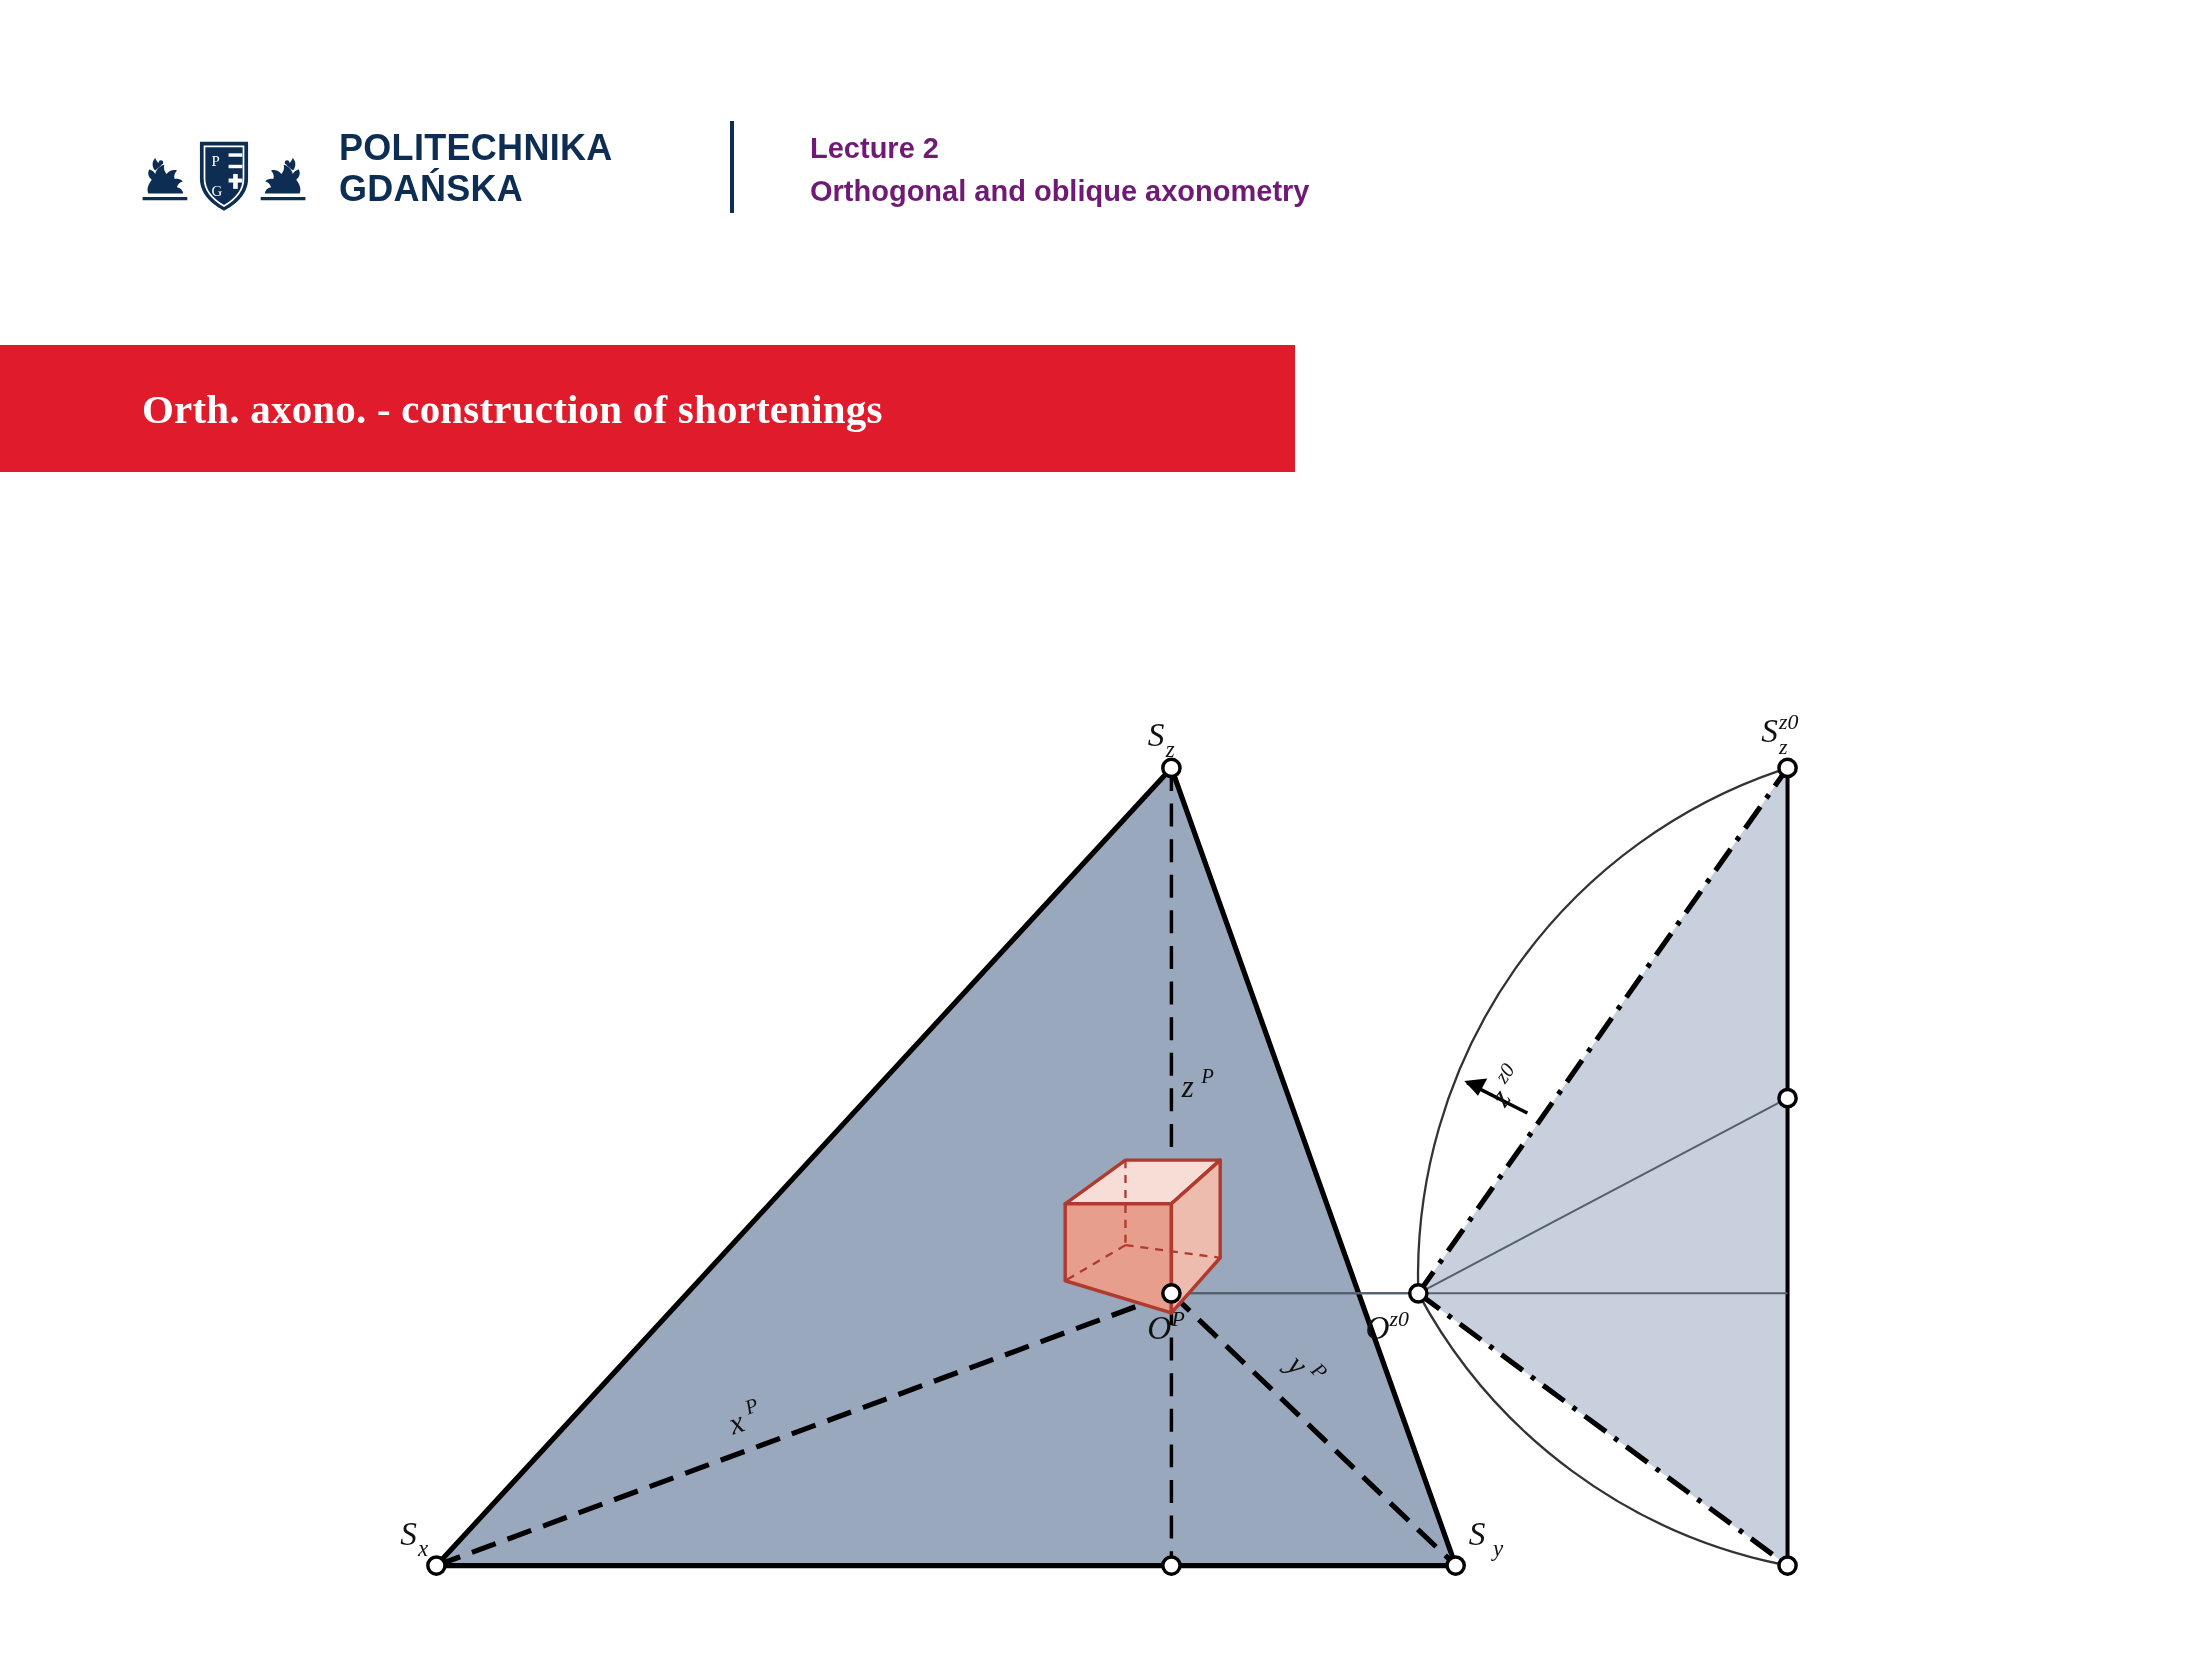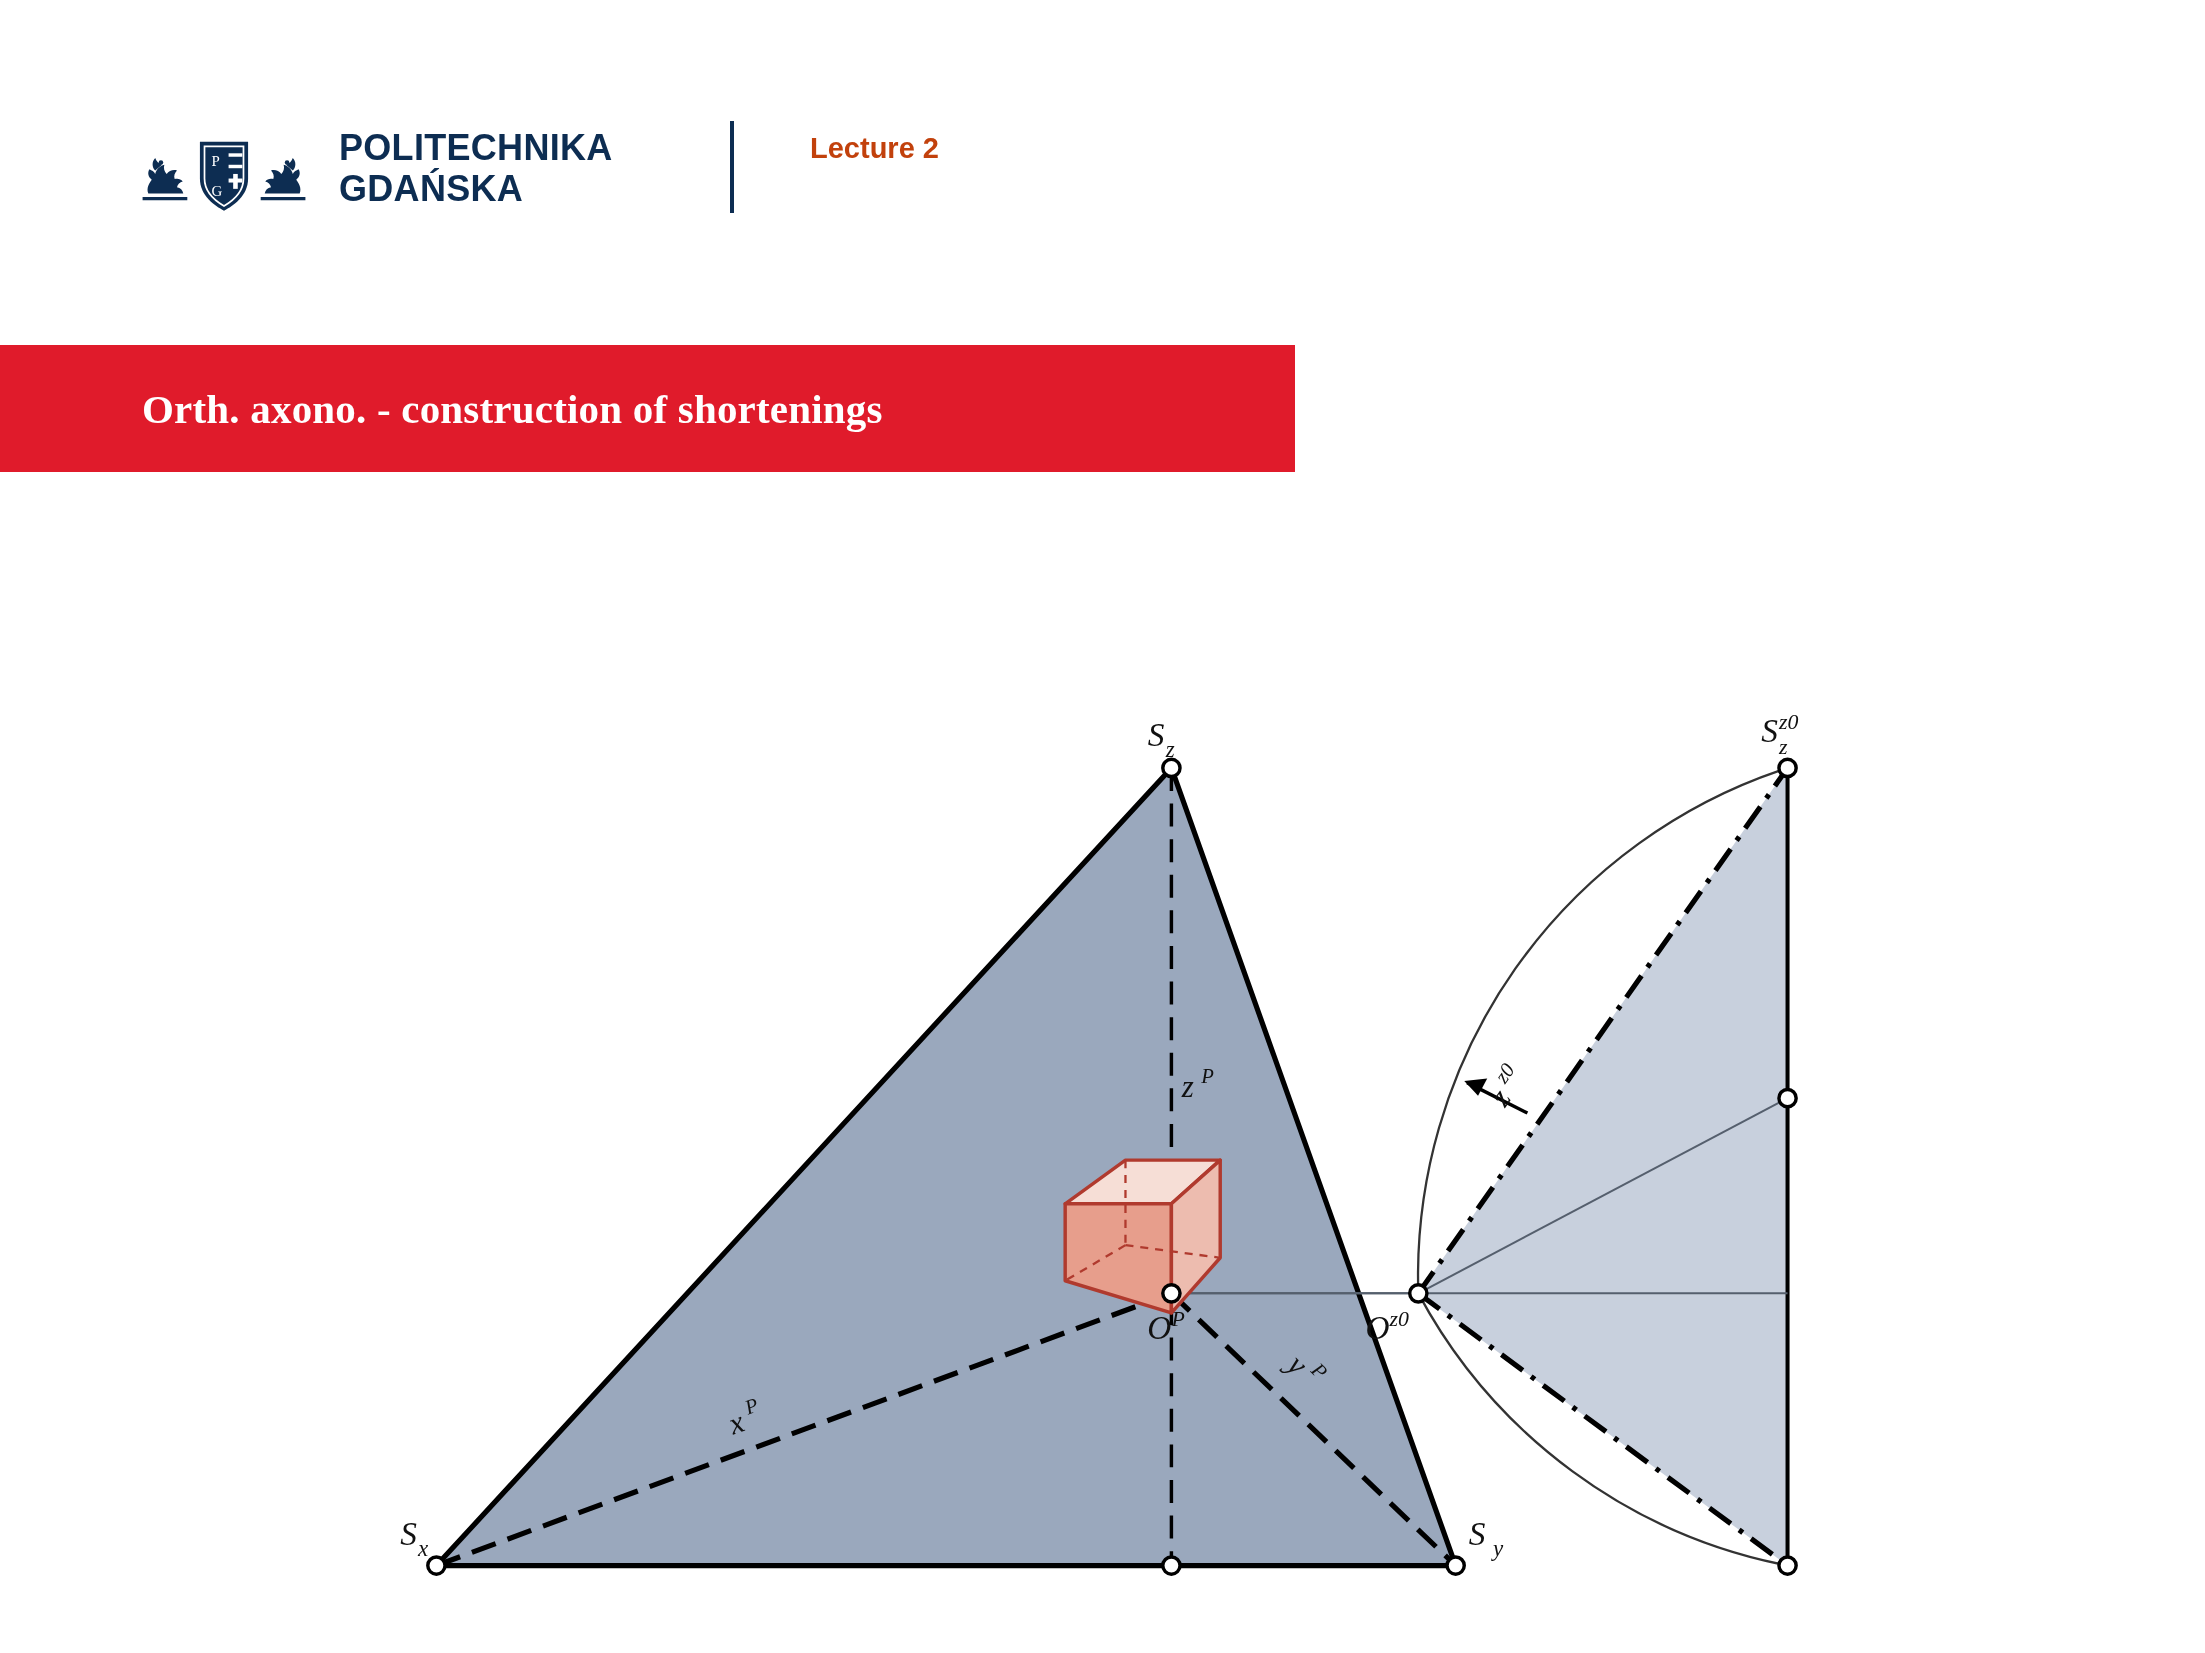--- a/index.html
+++ b/index.html
@@ -48,21 +48,21 @@
     left: 730px;
     top: 121px;
     width: 4px;
     height: 92px;
     background: #0d2d52;
   }
   .lecture-block {
     position: absolute;
     left: 810px;
     top: 127px;
-    color: #c2410c;
+    color: #701a75;
     font-weight: bold;
     font-size: 29px;
     line-height: 1.48;
   }
 
   
   .titlebar {
     position: absolute;
     left: 0;
     top: 345px;
@@ -134,20 +134,21 @@
     <div class="uni-name">
       <div>POLITECHNIKA</div>
       <div>GDAŃSKA</div>
     </div>
   </div>
 
   <div class="header-divider"></div>
 
   <div class="lecture-block">
     <div>Lecture 2</div>
+    <div>Orthogonal and oblique axonometry</div>
   </div>
 </div>
 
 <div class="titlebar">
   <div class="titlebar-text">Orth. axono. - construction of shortenings</div>
 </div>
 
 <div class="figure">
   <svg width="2205" height="1137" viewBox="0 0 3840 1980" xmlns="http://www.w3.org/2000/svg">
 

